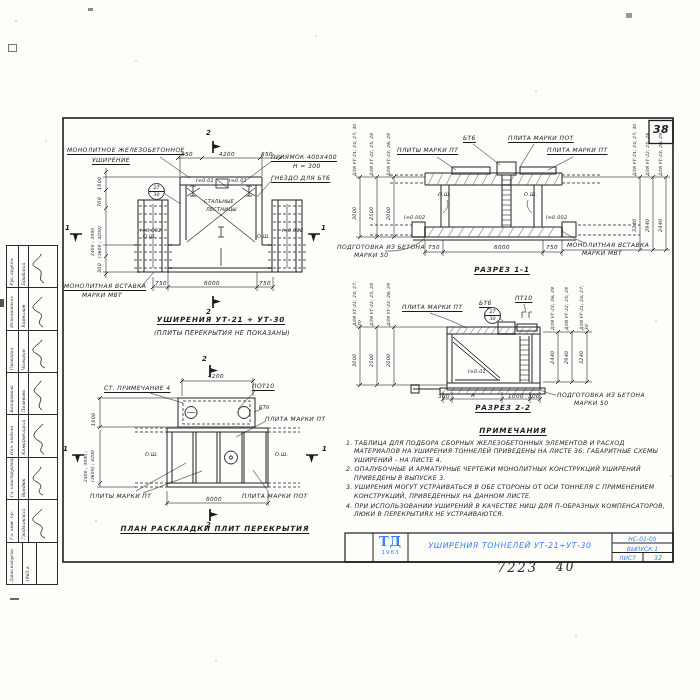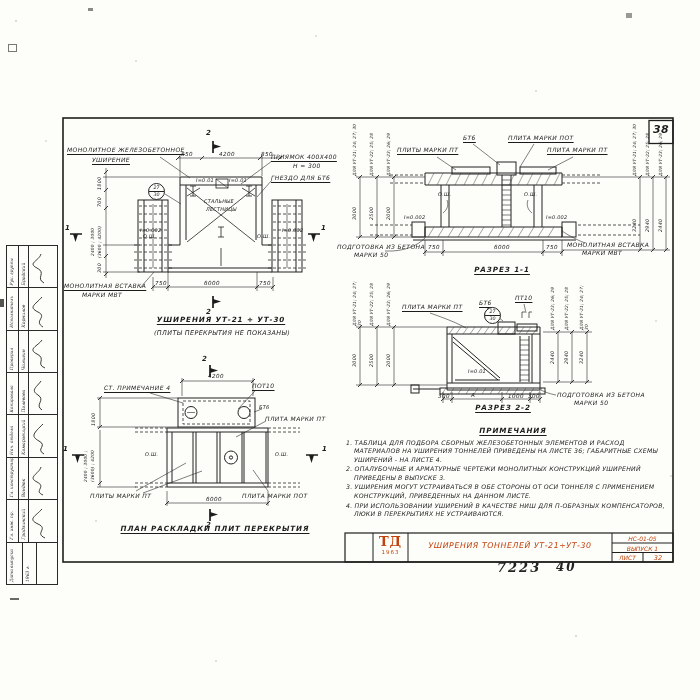--- a/index.html
+++ b/index.html
@@ -20,26 +20,26 @@
   .fracircle { position:absolute; width:15px; height:15px; border:1px solid #222; border-radius:50%;
                background:#fdfdfa; text-align:center; font-style:italic; color:#1c1c1c; }
   .fracircle .t { display:block; font-size:4.8px; line-height:7px; border-bottom:.8px solid #222; }
   .fracircle .b { display:block; font-size:4.8px; line-height:6px; }
   .notes-list { position:absolute; left:346px; top:439px; width:322px; }
   .note-item { font-style:italic; font-size:6.2px; line-height:8.3px; text-transform:uppercase;
                letter-spacing:.25px; padding-left:8px; text-indent:-8px; color:#1c1c1c;
                margin-bottom:1.5px; }
   .notes-title { position:absolute; left:478px; top:427px; width:70px; }
   
-  .tb-cell { position:absolute; font-style:italic; color:#c2410c; text-align:center;
+  .tb-cell { position:absolute; font-style:italic; color:#3b82f6; text-align:center;
              text-transform:uppercase; }
   .logo1 { font-family:"DejaVu Serif",serif; font-weight:bold; font-style:normal;
            font-size:13px; line-height:13px; letter-spacing:1px; }
   .logo2 { font-size:5.5px; line-height:6px; font-style:normal; letter-spacing:1px; }
-  .hand { position:absolute; font-style:italic; font-weight:bold;
+  .hand { position:absolute; font-style:italic; font-weight:normal;
           font-family:"DejaVu Serif",serif; color:#242424; letter-spacing:2px; }
   
   .stamp { position:absolute; left:6px; top:245px; width:52px; height:340px; }
   .stamp-inner { position:absolute; left:0; top:340px; width:340px; height:52px;
                  transform:rotate(-90deg); transform-origin:0 0;
                  display:flex; border:1px solid #2a2a2a; box-sizing:border-box; }
   .st-cell { flex:1; border-right:.8px solid #2a2a2a; display:flex; flex-direction:column;
              overflow:hidden; }
   .st-cell:last-child { border-right:none; }
   .st-role { height:13px; border-bottom:.6px solid #2a2a2a; font:italic 4.3px "DejaVu Serif",serif;

